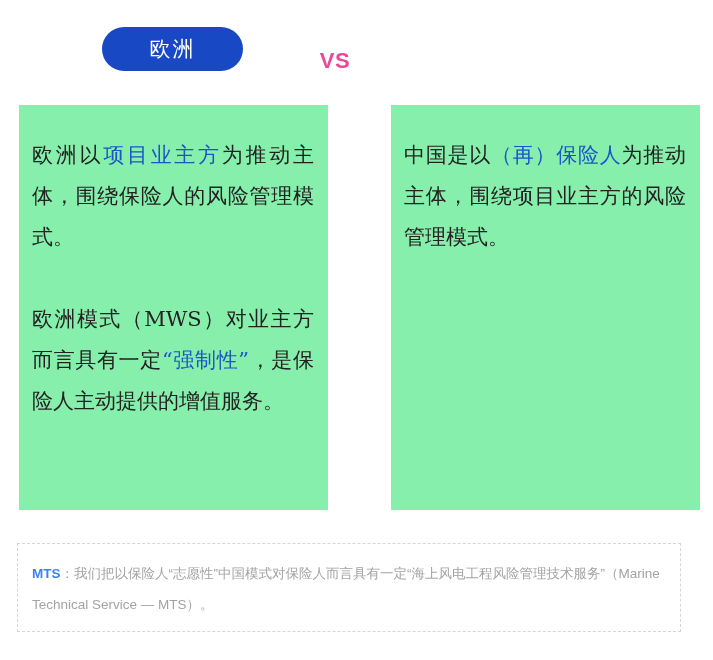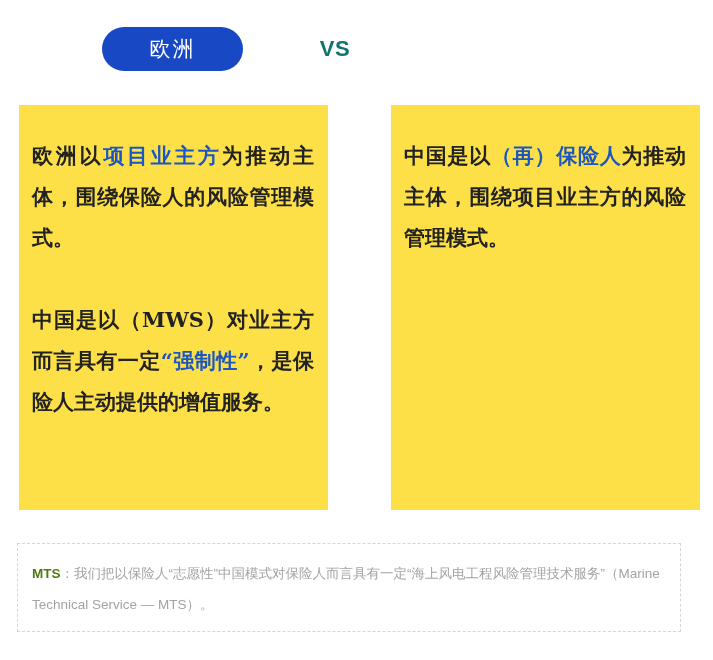--- a/index.html
+++ b/index.html
@@ -38,50 +38,49 @@
     justify-content: center;
     box-sizing: border-box;
     user-select: none;
   }
   .pill-left  { left: 102px; width: 141px; }
   .pill-right { left: 420px; width: 141px; }
 
   .vs-label {
     position: absolute;
     left: 280px;
-    top: 0;
+    top: 12px;
     width: 110px;
     height: 44px;
     display: flex;
     align-items: center;
     justify-content: center;
-    color: #0f766e;
+    color: #ec4899;
     font-family: "Liberation Sans", sans-serif;
     font-size: 22px;
     font-weight: bold;
     letter-spacing: 0.5px;
   }
 
   
   .panels {
     position: absolute;
     left: 19px;
     top: 105px;
     width: 638px;
     height: 405px;
   }
   .panel {
     position: absolute;
     top: 0;
     width: 309px;
     height: 405px;
-    background: #fde047;
+    background: #86efac;
     box-sizing: border-box;
     padding: 30px 14px 0 13px;
-    font-weight: bold;
   }
   .panel-left  { left: 0; }
   .panel-right { left: 329px; margin-left: 43px; }
 
   .para {
     font-family: "DejaVu Serif", "Liberation Serif", serif;
     font-size: 21px;
     line-height: 41px;
     color: #222222;
     margin: 0;
@@ -108,38 +107,38 @@
   }
   .footnote-text {
     font-family: "Liberation Sans", sans-serif;
     font-size: 13.5px;
     line-height: 31px;
     color: #a3a3a3;
     margin: 0;
   }
   .footnote-text .tag {
     font-weight: bold;
-    color: #4d7c0f;
+    color: #3b82f6;
   }
 </style>
 </head>
 <body>
 
 <div class="header-row">
   <div class="pill pill-left">
     <span>欧洲</span>
   </div>
   <div class="vs-label">VS</div>
 </div>
 
 <div class="panels">
   <div class="panel panel-left">
     <div>
         <p class="para"><span>欧洲以</span><span class="hl">项目业主方</span><span>为推动主体，围绕保险人的风险管理模式。</span></p>
-        <p class="para"><span>中国是以（MWS）对业主方而言具有一定</span><span class="hl">“强制性”</span><span>，是保险人主动提供的增值服务。</span></p>
+        <p class="para"><span>欧洲模式（MWS）对业主方而言具有一定</span><span class="hl">“强制性”</span><span>，是保险人主动提供的增值服务。</span></p>
       </div>
   </div>
   <div class="panel panel-right">
     <div>
         <p class="para"><span>中国是以</span><span class="hl">（再）保险人</span><span>为推动主体，围绕项目业主方的风险管理模式。</span></p>
       </div>
   </div>
 </div>
 
 <div class="footnote">

